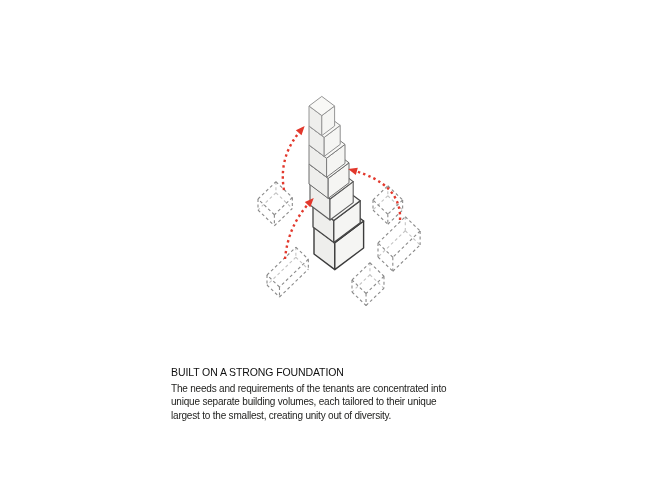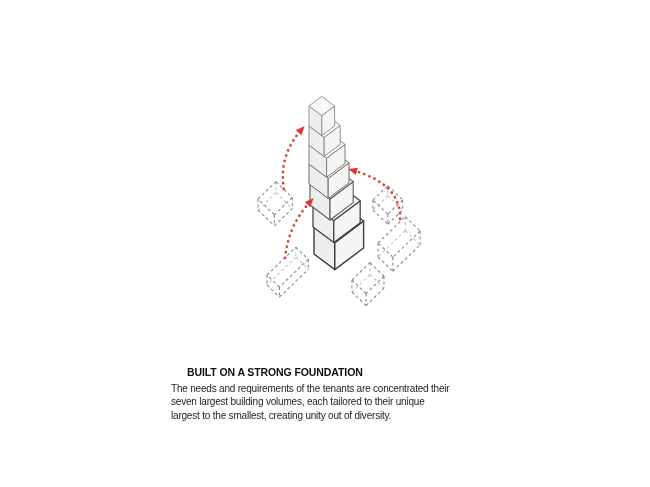--- a/index.html
+++ b/index.html
@@ -15,24 +15,24 @@
     width: 650px; height: 487px;
   }
   .caption {
     position: absolute;
     left: 171px; top: 367px;
     width: 300px;
     color: #161616;
   }
   .caption-title {
     font-size: 10.5px;
-    font-weight: bold;
+    font-weight: normal;
     letter-spacing: -0.1px;
     line-height: 11px;
-    margin: 0 0 4px 16px;
+    margin: 0 0 4px 0;
     color: #0f0f0f;
   }
   .caption-line {
     font-size: 10px;
     letter-spacing: -0.2px;
     line-height: 13.4px;
     white-space: nowrap;
     color: #1d1d1b;
   }
 </style>
@@ -126,16 +126,16 @@
       <polygon points="304.65745535531966,126.01036272526537 301.5183362168483,135.26162918097202 295.8380253948525,130.2124640058646" fill="#e2382c"></polygon>
       <path d="M285 259 Q288 225 311 201" fill="none" stroke="#e2382c" stroke-width="2.4" stroke-dasharray="2.4 3.2" stroke-linecap="butt"></path>
       <polygon points="313.7676214529425,198.1120471795383 310.2840283632605,207.23918140587244 304.7969180043833,201.9807006452818" fill="#e2382c"></polygon>
       <path d="M400 220 Q402 184 352 170" fill="none" stroke="#e2382c" stroke-width="2.4" stroke-dasharray="2.4 3.2" stroke-linecap="butt"></path>
       <polygon points="348.1481439211433,168.9214802979201 357.83941381554683,167.68888635268596 355.790226381595,175.00741290251372" fill="#e2382c"></polygon>
     </svg>
 </div>
 
 <div class="caption">
   <div class="caption-title">BUILT ON A STRONG FOUNDATION</div>
-  <div class="caption-line">The needs and requirements of the tenants are concentrated their</div>
-  <div class="caption-line">seven largest building volumes, each tailored to their unique</div>
+  <div class="caption-line">The needs and requirements of the tenants are concentrated into</div>
+  <div class="caption-line">unique separate building volumes, each tailored to their unique</div>
   <div class="caption-line">largest to the smallest, creating unity out of diversity.</div>
 </div>
 
 </body></html>

